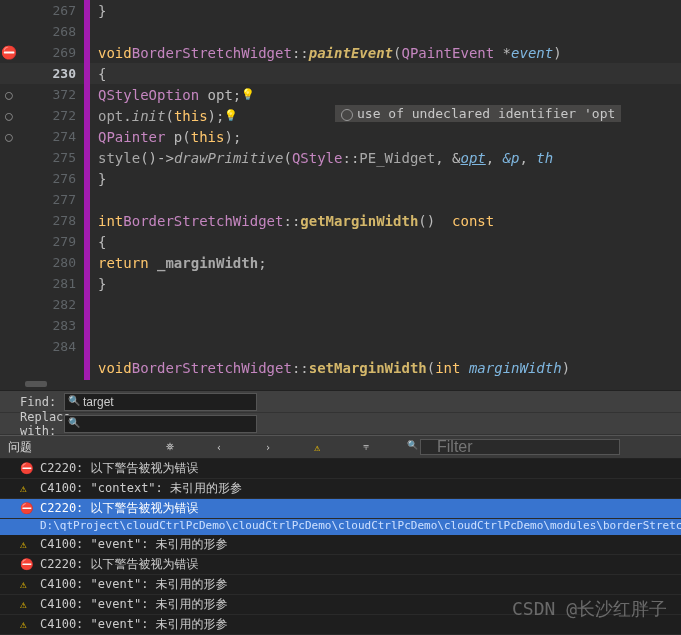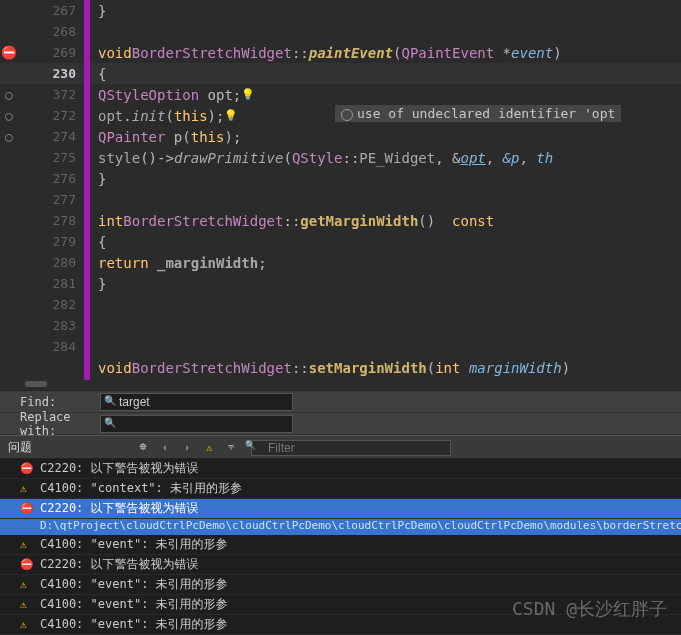--- a/index.html
+++ b/index.html
@@ -21,28 +21,28 @@
 .param { color: #7fb7e0; font-style: italic; }
 .str { color: #a8a8a8; }
 .punct { color: #bbb; }
 .ital { font-style: italic; color: #aaa; }
 .err-box { position: absolute; top: 105px; left: 335px; background: #474645; color: #c8c8c8; padding: 1px 6px; font-size: 13px; white-space: pre; }
 .err-circle { display: inline-block; width: 12px; height: 12px; border: 1px solid #999; border-radius: 50%; margin-right: 4px; vertical-align: middle; }
 .scrollbar { height: 10px; background: #2b2b2b; position: relative; }
 .scrollbar::after { content: ''; position: absolute; left: 25px; top: 1px; width: 22px; height: 6px; background: #555; border-radius: 2px; }
 .find-panel { background: #404040; border-top: 1px solid #222; }
 .find-row { display: flex; align-items: center; height: 22px; border-bottom: 1px solid #333; }
-.find-label { width: 100px; padding-left: 20px; color: #ccc; font-size: 12px; }
+.find-label { width: 64px; padding-left: 20px; color: #ccc; font-size: 12px; }
 .find-input { flex: 1; background: #1e1e1e; border: 1px solid #555; color: #ccc; padding: 1px 18px; font-size: 12px; height: 18px; }
 .find-field { flex: 1; position: relative; padding-right: 12px; }
 .find-field::before { content: '🔍'; position: absolute; left: 4px; top: 2px; font-size: 10px; color: #888; z-index: 1; }
-.problems-header { background: #3a3a3a; height: 24px; display: flex; align-items: center; padding: 0 8px; border-top: 1px solid #555; border-bottom: 1px solid #222; }
+.problems-header { background: #3a3a3a; height: 24px; display: flex; align-items: center; padding: 0 8px; border-top: 1px solid #555; border-bottom: 1px solid #222; gap: 27px; }
 .problems-title { color: #ddd; font-size: 12px; margin-right: 100px; }
 .tool-btn { width: 20px; height: 18px; display: inline-flex; align-items: center; justify-content: center; color: #ccc; font-size: 10px; margin: 0 1px; cursor: pointer; }
-.filter-input { background: #2a2a2a; border: 1px solid #555; color: #ccc; padding: 1px 16px; font-size: 12px; height: 16px; width: 200px; margin-left: 9px; }
+.filter-input { background: #2a2a2a; border: 1px solid #555; color: #ccc; padding: 1px 16px; font-size: 16px; height: 16px; width: 200px; margin-left: 16px; }
 .filter-wrap { position: relative; }
 .filter-wrap::before { content: '🔍'; position: absolute; left: 3px; top: 1px; font-size: 9px; color: #888; z-index: 1; }
 .problem-list { background: #1e1e1e; }
 .problem-row { height: 20px; display: flex; align-items: center; padding-left: 20px; color: #ccc; font-size: 12px; border-bottom: 1px solid #2a2a2a; cursor: pointer; }
 .problem-row.selected { background: #3874cf; color: #fff; }
 .problem-row.selected .picon { color: #fff; }
 .problem-row .picon { width: 16px; margin-right: 4px; font-size: 11px; }
 .picon.err { color: #ff4d4d; }
 .picon.warn { color: #ffcc00; }
 .path-row { height: 16px; padding-left: 40px; font-size: 11px; background: #3874cf; color: #cde0ff; white-space: nowrap; overflow: hidden; }

